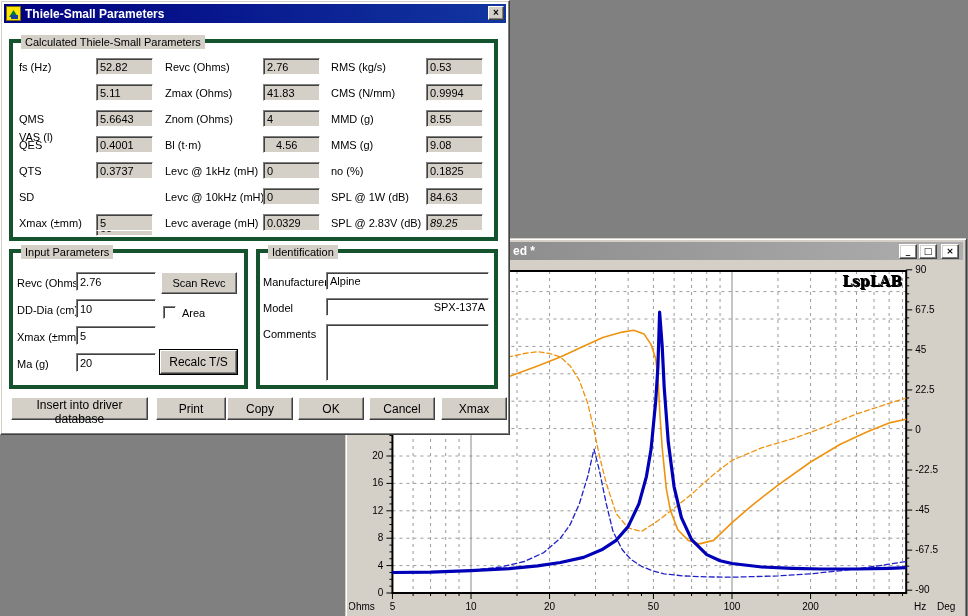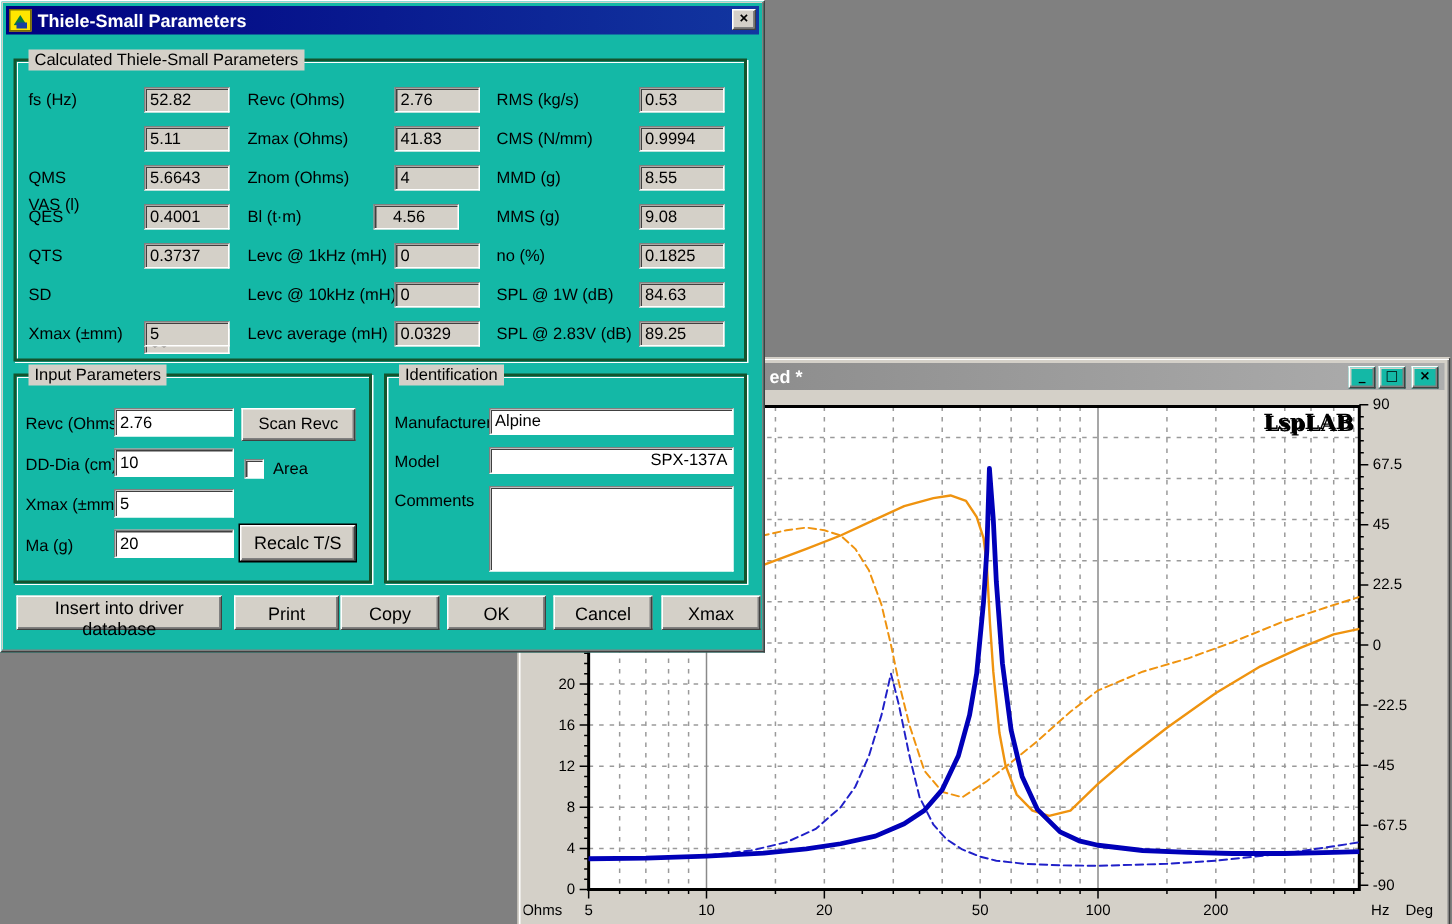--- a/index.html
+++ b/index.html
@@ -1,24 +1,24 @@
 <!DOCTYPE html>
 <html><head>
 <meta charset="utf-8">
 <style>
   * { margin:0; padding:0; box-sizing:border-box; }
   html,body { width:968px; height:616px; overflow:hidden; }
   body { background:#808080; font-family:"Liberation Sans","DejaVu Sans",sans-serif; font-size:11px; color:#000; position:relative; }
 
   
-  .raised { background:#14b8a6; border:1px solid; border-color:#ffffff #404040 #404040 #ffffff; box-shadow: inset -1px -1px 0 #808080, inset 1px 1px 0 #d4d0c8; }
+  .raised { background:#ffffff; border:1px solid; border-color:#ffffff #404040 #404040 #ffffff; box-shadow: inset -1px -1px 0 #808080, inset 1px 1px 0 #d4d0c8; }
   .winframe { background:#d4d0c8; border:1px solid; border-color:#d4d0c8 #404040 #404040 #d4d0c8; box-shadow: inset 1px 1px 0 #ffffff, inset -1px -1px 0 #808080; }
   .btn { position:absolute; background:#d4d0c8; border:1px solid; border-color:#ffffff #404040 #404040 #ffffff; box-shadow: inset -1px -1px 0 #808080; font-family:inherit; font-size:11px; color:#000; text-align:center; cursor:default; }
   .btn-default { outline:1px solid #000; }
-  .group { position:absolute; border:2px solid #14532d; box-shadow: inset 1px 1px 0 #ffffff, 1px 1px 0 #ffffff; }
+  .group { position:absolute; border:4px solid #14532d; box-shadow: inset 1px 1px 0 #ffffff, 1px 1px 0 #ffffff; }
   .group > .legend { position:absolute; top:-8px; left:8px; background:#d4d0c8; padding:0 4px; line-height:14px; }
   .lbl { position:absolute; line-height:14px; white-space:nowrap; }
   .field { position:absolute; border:1px solid; border-color:#808080 #ffffff #ffffff #808080; box-shadow: inset 1px 1px 0 #404040; font-family:inherit; font-size:11px; padding:1px 3px; color:#000; }
   .field.ro { background:#d4d0c8; }
   .field.rw { background:#ffffff; }
 
   
   #dialog { position:absolute; left:0; top:0; width:510px; height:435px; z-index:10; }
   #dlg-titlebar { position:absolute; left:3px; top:3px; right:3px; height:19px; background:linear-gradient(90deg,#000080,#1236a0); display:flex; align-items:center; padding:0 2px; }
   #dlg-title { color:#fff; font-weight:bold; font-size:12px; margin-left:4px; flex:1; white-space:nowrap; overflow:hidden; }
@@ -271,41 +271,41 @@
       <input class="field ro" readonly="" value="60" style="left: 95px; top: 187px; width: 57px; height: 17px; margin-top: 31px;">
       <span class="lbl" style="left: 18px; top: 215px; width: 74px;">Xmax (±mm)</span>
       <input class="field ro" readonly="" value="5" style="left: 95px; top: 213px; width: 57px; height: 17px;">
       <span class="lbl" style="left: 164px; top: 59px; width: 96px;">Revc (Ohms)</span>
       <input class="field ro" readonly="" value="2.76" style="left: 262px; top: 57px; width: 57px; height: 17px;">
       <span class="lbl" style="left: 164px; top: 85px; width: 96px;">Zmax (Ohms)</span>
       <input class="field ro" readonly="" value="41.83" style="left: 262px; top: 83px; width: 57px; height: 17px;">
       <span class="lbl" style="left: 164px; top: 111px; width: 96px;">Znom (Ohms)</span>
       <input class="field ro" readonly="" value="4" style="left: 262px; top: 109px; width: 57px; height: 17px;">
       <span class="lbl" style="left: 164px; top: 137px; width: 96px;">Bl (t·m)</span>
-      <input class="field ro" readonly="" value="4.56" style="left: 248px; top: 135px; width: 57px; height: 17px; padding-left: 12px;">
+      <input class="field ro" readonly="" value="4.56" style="left: 262px; top: 135px; width: 57px; height: 17px; padding-left: 12px;">
       <span class="lbl" style="left: 164px; top: 163px; width: 96px;">Levc @ 1kHz (mH)</span>
       <input class="field ro" readonly="" value="0" style="left: 262px; top: 161px; width: 57px; height: 17px;">
       <span class="lbl" style="left: 164px; top: 189px; width: 96px;">Levc @ 10kHz (mH)</span>
       <input class="field ro" readonly="" value="0" style="left: 262px; top: 187px; width: 57px; height: 17px;">
       <span class="lbl" style="left: 164px; top: 215px; width: 96px;">Levc average (mH)</span>
       <input class="field ro" readonly="" value="0.0329" style="left: 262px; top: 213px; width: 57px; height: 17px;">
       <span class="lbl" style="left: 330px; top: 59px; width: 93px;">RMS (kg/s)</span>
       <input class="field ro" readonly="" value="0.53" style="left: 425px; top: 57px; width: 57px; height: 17px;">
       <span class="lbl" style="left: 330px; top: 85px; width: 93px;">CMS (N/mm)</span>
       <input class="field ro" readonly="" value="0.9994" style="left: 425px; top: 83px; width: 57px; height: 17px;">
       <span class="lbl" style="left: 330px; top: 111px; width: 93px;">MMD (g)</span>
       <input class="field ro" readonly="" value="8.55" style="left: 425px; top: 109px; width: 57px; height: 17px;">
       <span class="lbl" style="left: 330px; top: 137px; width: 93px;">MMS (g)</span>
       <input class="field ro" readonly="" value="9.08" style="left: 425px; top: 135px; width: 57px; height: 17px;">
       <span class="lbl" style="left: 330px; top: 163px; width: 93px;">no (%)</span>
       <input class="field ro" readonly="" value="0.1825" style="left: 425px; top: 161px; width: 57px; height: 17px;">
       <span class="lbl" style="left: 330px; top: 189px; width: 93px;">SPL @ 1W (dB)</span>
       <input class="field ro" readonly="" value="84.63" style="left: 425px; top: 187px; width: 57px; height: 17px;">
       <span class="lbl" style="left: 330px; top: 215px; width: 93px;">SPL @ 2.83V (dB)</span>
-      <input class="field ro" readonly="" value="89.25" style="left: 425px; top: 213px; width: 57px; height: 17px;">
+      <input class="field ro" readonly="" value="89.25" style="left: 425px; top: 213px; width: 57px; height: 17px; font-style: italic;">
     </div>
 
   <div class="group" style="left:8px; top:248px; width:239px; height:140px;">
     <span class="legend">Input Parameters</span>
   </div>
   <div id="input-rows">
       <span class="lbl" style="left: 16px; top: 275px;">Revc (Ohms)</span>
       <input class="field rw" value="2.76" style="left: 75px; top: 271px; width: 80px; height: 19px;">
       <span class="lbl" style="left: 16px; top: 302px;">DD-Dia (cm)</span>
       <input class="field rw" value="10" style="left: 75px; top: 298px; width: 80px; height: 19px;">

